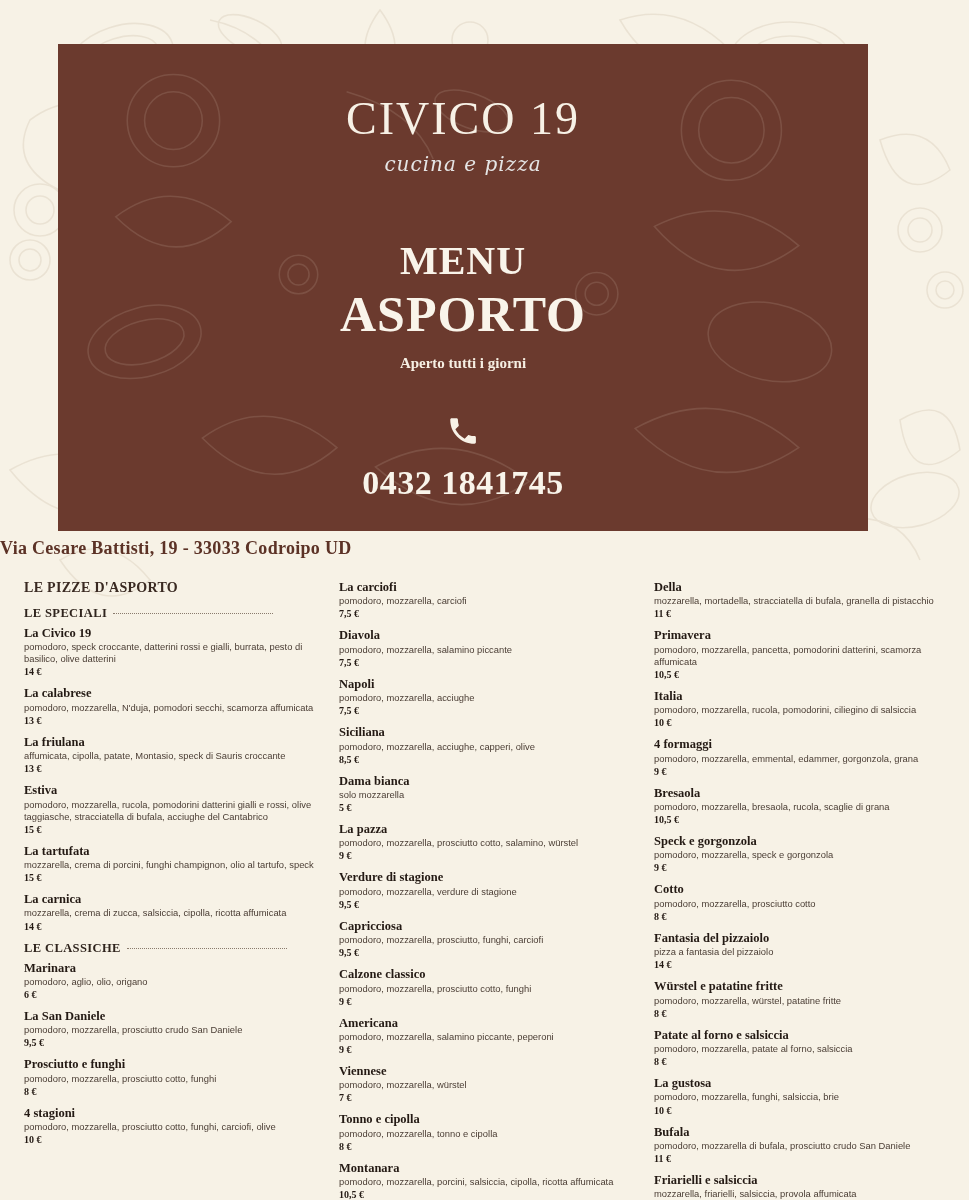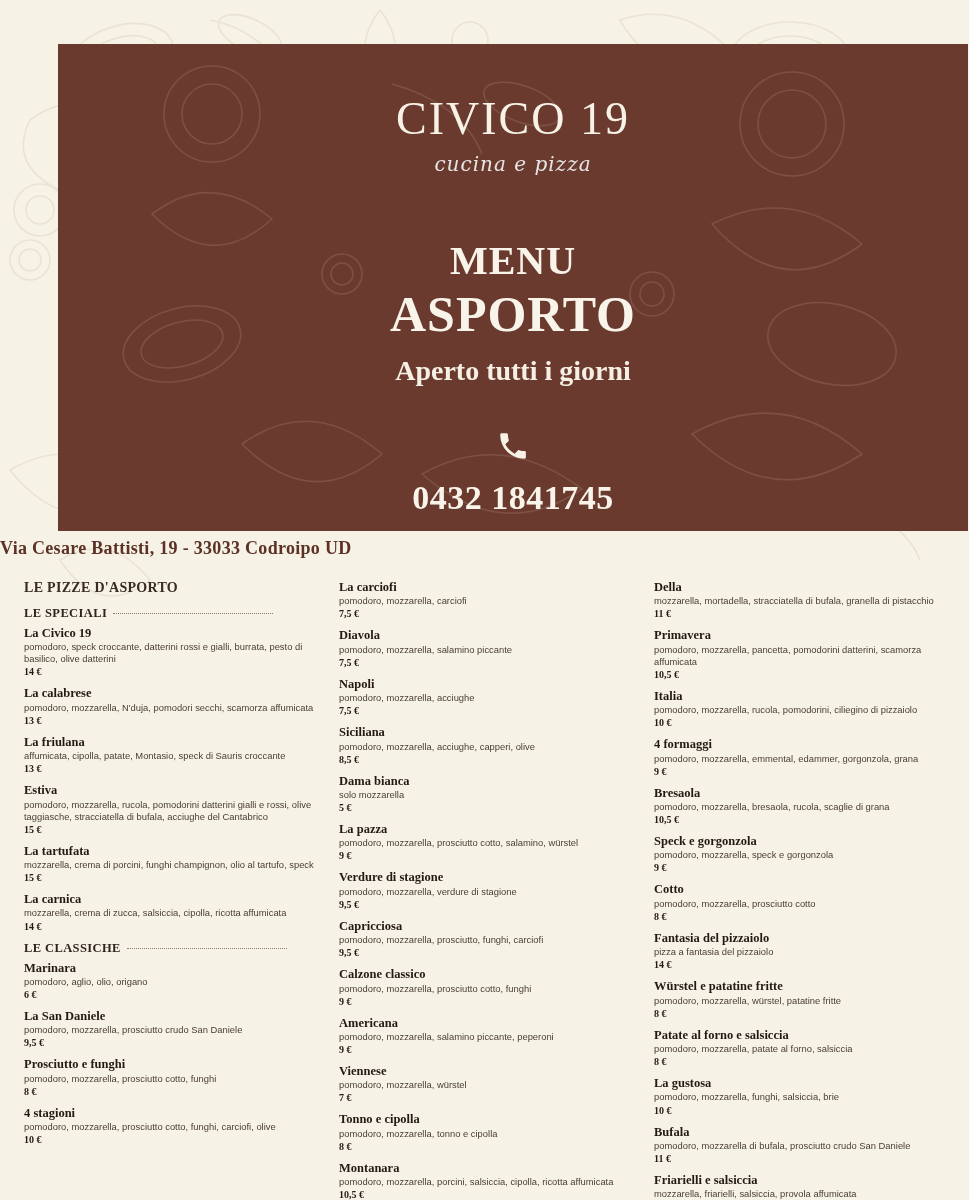--- a/index.html
+++ b/index.html
@@ -21,21 +21,21 @@
     position: absolute; inset: 0;
     opacity: 0.20;
     pointer-events: none;
   }
   .bg-doodles svg { width: 100%; height: 100%; display: block; }
 
   
   .hero {
     position: absolute;
     left: 58px; top: 44px;
-    width: 910px; height: 487px;
+    width: 810px; height: 487px;
     background: #6b3a2e;
     overflow: hidden;
     z-index: 3;
   }
   .hero-doodles {
     position: absolute; inset: 0;
     opacity: 0.13;
     pointer-events: none;
   }
   .hero-doodles svg { width: 100%; height: 100%; display: block; }
@@ -76,21 +76,21 @@
     font-weight: bold;
     font-size: 50px;
     letter-spacing: 1px;
     margin-top: 6px;
     line-height: 1.05;
     color: #f9f4ea;
   }
   .open-line {
     font-family: "Liberation Serif", serif;
     font-weight: bold;
-    font-size: 28px;
+    font-size: 15px;
     margin-top: 14px;
     color: #f6efe3;
   }
   .phone-icon {
     margin-top: 42px;
     display: block;
   }
   .phone-icon svg { display: inline-block; }
   .phone-number {
     font-family: "Liberation Serif", serif;
@@ -404,21 +404,21 @@
         <div class="item-desc">mozzarella, mortadella, stracciatella di bufala, granella di pistacchio</div>
         <div class="item-price">11 €</div>
       </div>
       <div class="item">
         <div class="item-name">Primavera</div>
         <div class="item-desc">pomodoro, mozzarella, pancetta, pomodorini datterini, scamorza affumicata</div>
         <div class="item-price">10,5 €</div>
       </div>
       <div class="item">
         <div class="item-name">Italia</div>
-        <div class="item-desc">pomodoro, mozzarella, rucola, pomodorini, ciliegino di pizzaiolo</div>
+        <div class="item-desc">pomodoro, mozzarella, rucola, pomodorini, ciliegino di salsiccia</div>
         <div class="item-price">10 €</div>
       </div>
       <div class="item">
         <div class="item-name">4 formaggi</div>
         <div class="item-desc">pomodoro, mozzarella, emmental, edammer, gorgonzola, grana</div>
         <div class="item-price">9 €</div>
       </div>
       <div class="item">
         <div class="item-name">Bresaola</div>
         <div class="item-desc">pomodoro, mozzarella, bresaola, rucola, scaglie di grana</div>

